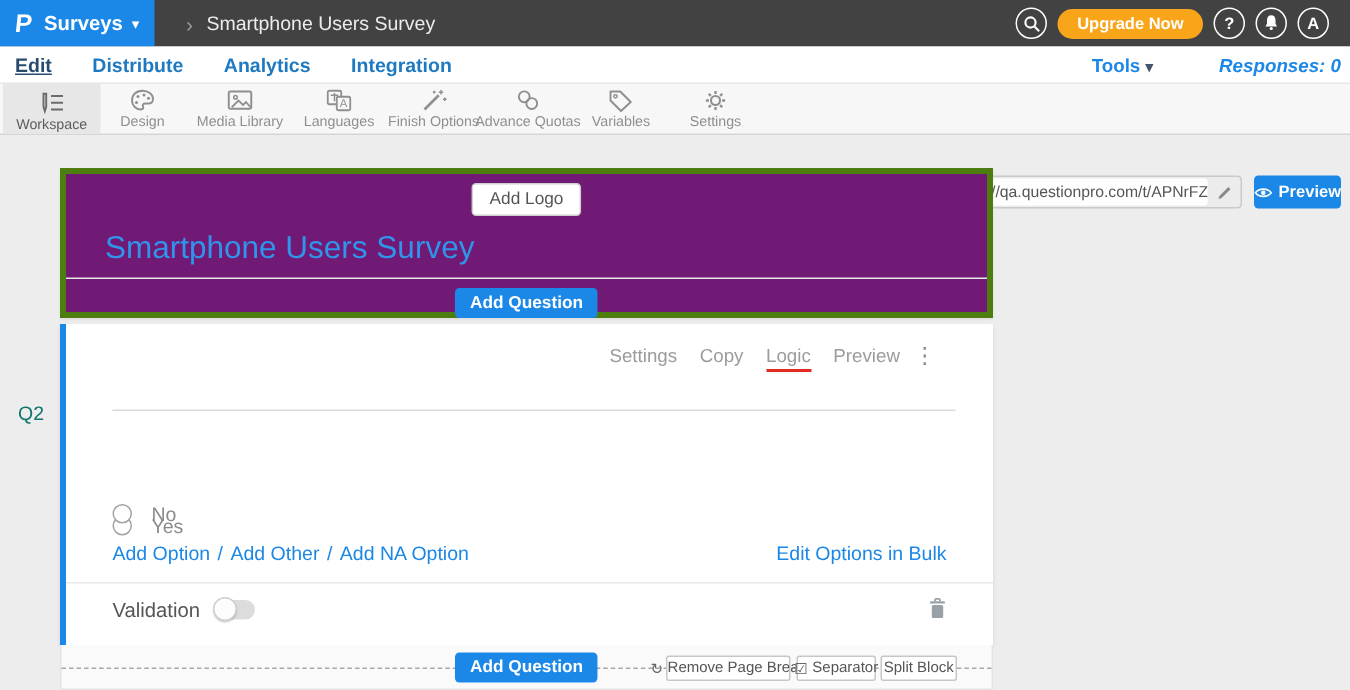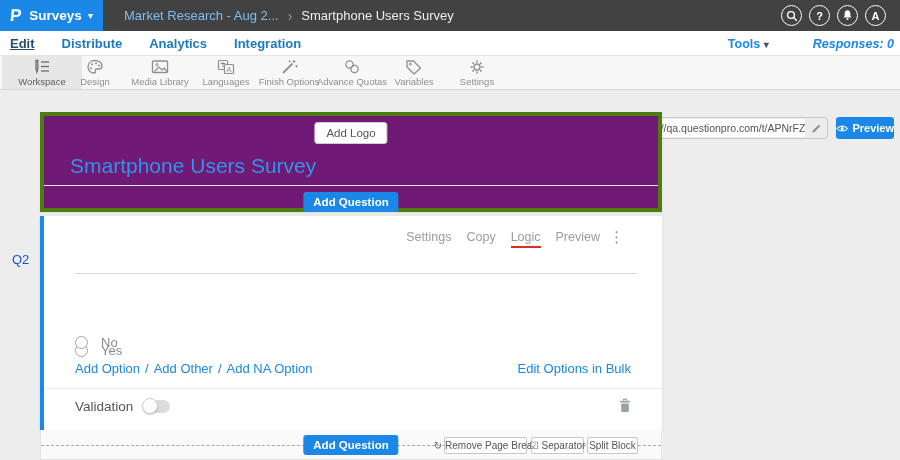--- a/index.html
+++ b/index.html
@@ -59,21 +59,21 @@
   .header-card { position:absolute; left:40px; top:112px; width:622px; height:100px; background:#701a75;
                  border:4px solid #4d7c0f; box-shadow:0 1px 2px rgba(0,0,0,.07); }
   .add-logo { position:absolute; left:50%; transform:translateX(-50%); top:6px; height:22px; padding:0 11px;
               background:#fff; border:1px solid #cfcfcf; border-radius:3px; font-size:11.5px; color:#555;
               display:flex; align-items:center; cursor:pointer; }
   .survey-title { position:absolute; left:26px; top:38px; font-size:21px; color:#3094ea; cursor:text; }
   .hc-divider { position:absolute; left:0; right:0; top:69px; border-top:1px solid #e7e7e7; }
   .btn-blue { background:#1b87e6; color:#fff; border-radius:3px; font-size:11.5px; font-weight:700;
               display:flex; align-items:center; justify-content:center; cursor:pointer; }
   .add-q-top { position:absolute; left:50%; transform:translateX(-50%); top:76px; height:20px; padding:0 10px; }
-  .q-gutter { position:absolute; left:12px; top:252px; font-size:13px; color:#1d4ed8; }
+  .q-gutter { position:absolute; left:12px; top:268px; font-size:13px; color:#0f766e; }
   .question-card { position:absolute; left:40px; top:216px; width:622px; height:214px; background:#fff;
                    border-left:4px solid #1b87e6; box-shadow:0 1px 3px rgba(0,0,0,.10); }
   .tabs { position:absolute; right:62px; top:14px; display:flex; gap:15px; font-size:12.5px; color:#9c9c9c; }
   .tab { cursor:pointer; padding-bottom:2px; }
   .tab.active { border-bottom:2px solid #e02b20; }
   .kebab { position:absolute; right:38px; top:12px; color:#8a8a8a; font-size:15px; cursor:pointer; }
   .q-text { position:absolute; left:31px; top:34px; font-size:15px; color:#4a4a4a; cursor:text; }
   .q-underline { position:absolute; left:31px; right:25px; top:57px; border-top:1px solid #dadada; }
   .opt { position:absolute; left:31px; display:flex; align-items:center; gap:13px; font-size:13px; color:#8a8a8a; }
   .opt.o1 { top:87px;margin-top:40px; } .opt.o2 { top:119px; }
@@ -104,31 +104,31 @@
 </head>
 <body>
 
 <div class="topbar">
   <div class="brand">
     <span class="logo">P</span>
     <span class="prod">Surveys</span>
     <span class="caret">▾</span>
   </div>
   <div class="crumbs">
-    <span class="crumb-parent">Market Research - Aug 2...</span>
     <span class="crumb-sep">›</span>
     <span class="crumb-current">Smartphone Users Survey</span>
   </div>
   <div class="top-right">
     <span class="circ">
       <svg width="12" height="12" viewBox="0 0 12 12">
         <circle cx="5" cy="5" r="3.4" fill="none" stroke="#fff" stroke-width="1.4"></circle>
         <line x1="7.6" y1="7.6" x2="10.8" y2="10.8" stroke="#fff" stroke-width="1.4"></line>
       </svg>
     </span>
+    <span class="upgrade">Upgrade Now</span>
     <span class="circ">
         <span>?</span>
       </span>
     <span class="circ">
       <svg width="13" height="13" viewBox="0 0 16 16">
         <path d="M8 1.5 C5.8 1.5 4.5 3.2 4.5 5.4 V8.4 L3.2 10.6 H12.8 L11.5 8.4 V5.4 C11.5 3.2 10.2 1.5 8 1.5 Z" fill="#fff"></path>
         <circle cx="8" cy="12.3" r="1.3" fill="#fff"></circle>
       </svg>
     </span>
     <span class="circ">
@@ -145,21 +145,21 @@
     <span class="nav-link">Integration</span>
   </div>
   <div class="nav-right">
     <span class="tools"><span>Tools</span> <span class="caret">▾</span></span>
     <span class="responses">Responses: 0</span>
   </div>
 </div>
 
 <div class="toolbar">
 
-  <div class="tb-item selected" style="left:2px; width:80px;">
+  <div class="tb-item selected" style="left:2px; width:65px;justify-content:flex-end;">
     <svg width="20" height="16" viewBox="0 0 20 16">
       <g stroke="#6b6b6b" stroke-width="1.3" fill="none">
         <path d="M4 1.5 L5.8 1.5 L5.8 10 L4.9 13 L4 10 Z"></path>
         <line x1="9" y1="3" x2="17" y2="3"></line>
           <line x1="9" y1="7.5" x2="17" y2="7.5"></line>
           <line x1="9" y1="12" x2="17" y2="12"></line>
       </g>
     </svg>
     <span class="lbl">Workspace</span>
   </div>

